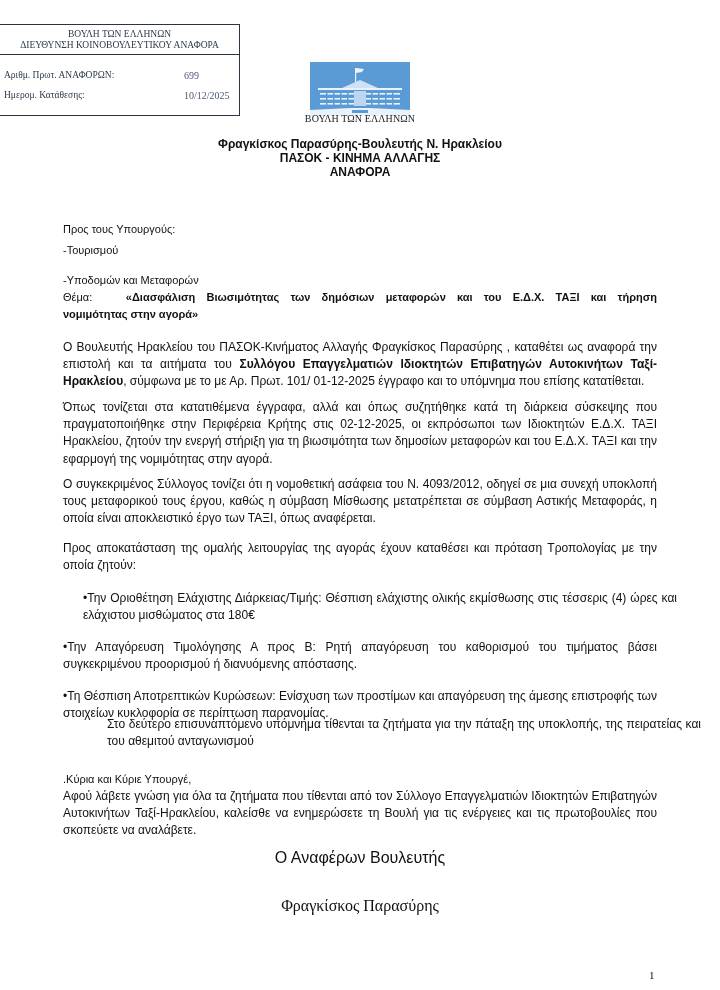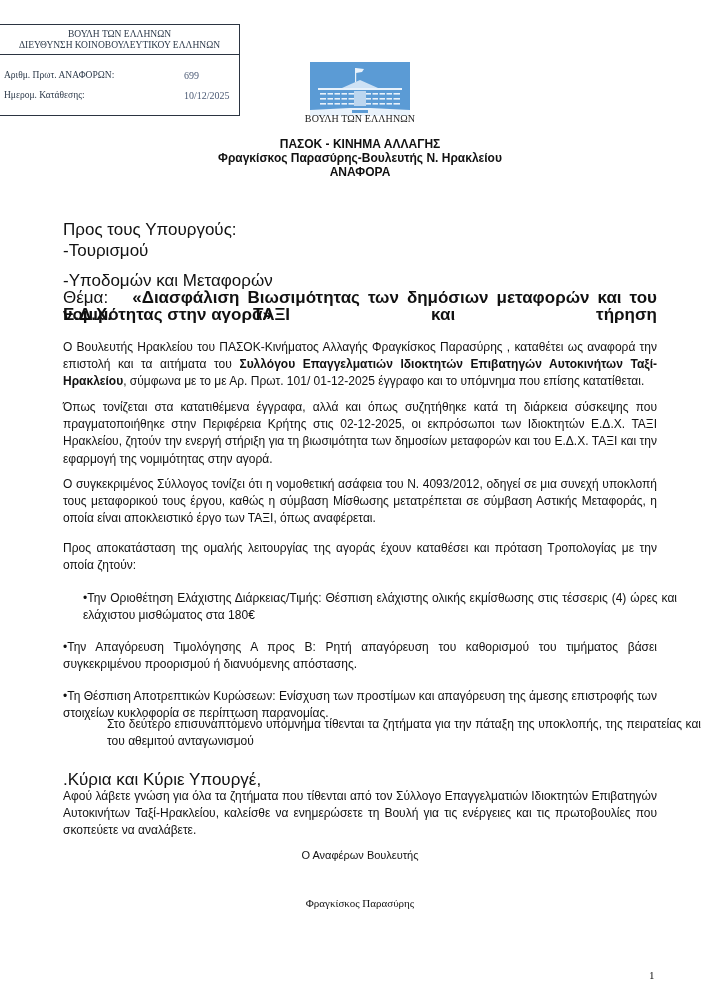--- a/index.html
+++ b/index.html
@@ -21,32 +21,32 @@
     .reg-row .lbl { position: absolute; left: 0; white-space: nowrap; }
     .reg-row .val { position: absolute; left: 180px; white-space: nowrap; color: #4b5a75; font-size: 10px; }
     .r1 { top: 45px; } .r2 { top: 65px; }
     .logo { position: absolute; left: 300px; top: 58px; width: 120px; height: 62px; }
     .logo-caption {
       position: absolute; left: 300px; top: 113px; width: 120px; text-align: center;
       font-family: "Liberation Serif", serif; font-size: 10px; color: #222; letter-spacing: 0.1px;
     }
     .header { position: absolute; left: 0; right: 0; top: 137px; text-align: center; font-weight: bold; font-size: 12px; line-height: 14px; }
     .p { position: absolute; left: 63px; width: 594px; font-size: 12px; line-height: 17.2px; text-align: justify; }
-    .l { position: absolute; left: 63px; font-size: 17px; line-height: 17px; white-space: nowrap; }
+    .l { position: absolute; left: 63px; font-size: 11px; line-height: 17px; white-space: nowrap; }
     b { font-weight: bold; }
-    .sig { position: absolute; left: 0; right: 0; text-align: center; font-size: 11px; }
+    .sig { position: absolute; left: 0; right: 0; text-align: center; font-size: 16px; }
     .page-num { position: absolute; left: 649px; top: 969px; font-family: "Liberation Serif", serif; font-size: 11px; }
   </style>
 </head>
 <body>
 
 <div class="reg-box">
   <div class="reg-head">
     <div>ΒΟΥΛΗ ΤΩΝ ΕΛΛΗΝΩΝ</div>
-    <div>ΔΙΕΥΘΥΝΣΗ ΚΟΙΝΟΒΟΥΛΕΥΤΙΚΟΥ ΕΛΛΗΝΩΝ</div>
+    <div>ΔΙΕΥΘΥΝΣΗ ΚΟΙΝΟΒΟΥΛΕΥΤΙΚΟΥ ΑΝΑΦΟΡΑ</div>
   </div>
   <div class="reg-row r1">
     <span class="lbl">Αριθμ. Πρωτ. ΑΝΑΦΟΡΩΝ:</span>
     <span class="val">699</span>
   </div>
   <div class="reg-row r2">
     <span class="lbl">Ημερομ. Κατάθεσης:</span>
     <span class="val">10/12/2025</span>
   </div>
 </div>
@@ -76,22 +76,22 @@
       <rect x="92" y="34" width="1.5" height="14"></rect>
   </g>
   <rect x="54" y="33" width="12" height="15" fill="#bcd6ef"></rect>
 
   <path d="M10 58 L10 52 L50 50 L70 50 L110 52 L110 58 Z" fill="#e9f2fb"></path>
   <rect x="52" y="52" width="16" height="3" fill="#5b9bd5"></rect>
 </svg>
 <div class="logo-caption">ΒΟΥΛΗ ΤΩΝ ΕΛΛΗΝΩΝ</div>
 
 <div class="header">
+  <div>Φραγκίσκος Παρασύρης-Βουλευτής Ν. Ηρακλείου</div>
   <div>ΠΑΣΟΚ - ΚΙΝΗΜΑ ΑΛΛΑΓΗΣ</div>
-  <div>Φραγκίσκος Παρασύρης-Βουλευτής Ν. Ηρακλείου</div>
   <div>ΑΝΑΦΟΡΑ</div>
 </div>
 
 <div class="l" style="top:221px;">Προς τους Υπουργούς:</div>
 <div class="l" style="top:238px;margin-top:34px;">-Υποδομών και Μεταφορών</div>
 <div class="l" style="top:242px;">-Τουρισμού</div>
 
 <div class="l" style="top:289px; width:594px; text-align:justify; text-align-last:justify; white-space:normal;">
   <span>Θέμα:</span>&nbsp;&nbsp;
   <b>«Διασφάλιση Βιωσιμότητας των δημόσιων μεταφορών και του Ε.Δ.Χ. ΤΑΞΙ και τήρηση</b>

